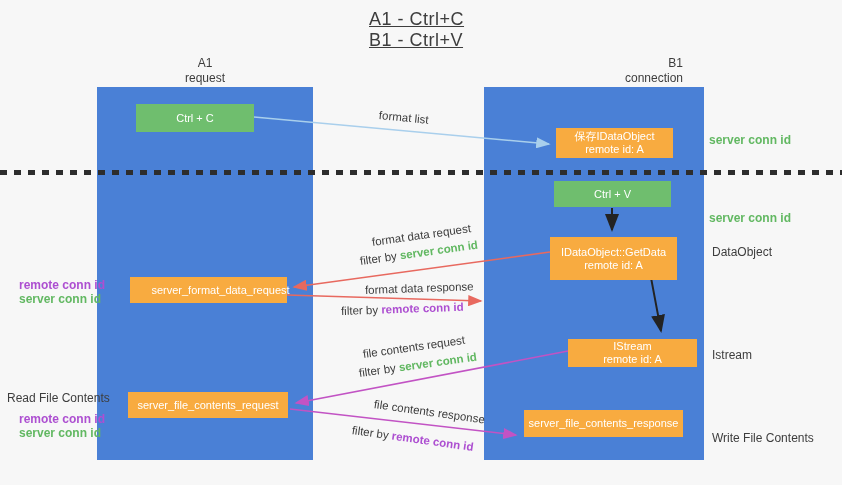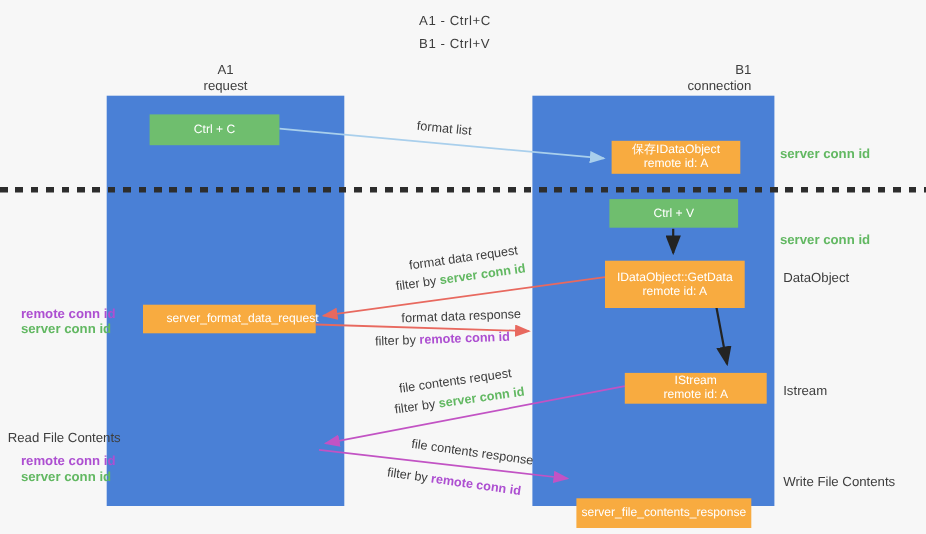--- a/index.html
+++ b/index.html
@@ -6,23 +6,24 @@
   body{
     font-family:"Liberation Sans","DejaVu Sans",sans-serif;
     background:var(--background,#f7f7f7);
   }
   .canvas{
     position:relative;width:842px;height:485px;overflow:hidden;
     background:var(--background,#f7f7f7);
     font-family:"Liberation Sans","DejaVu Sans",sans-serif;
   }
   .title{
-    position:absolute;left:381px;top:9px;
-    font-size:12px;line-height:21px;color:var(--text-dark,#3d3d3d);
+    position:absolute;left:369px;top:9px;
+    font-size:18px;line-height:21px;color:var(--text-dark,#3d3d3d);
     letter-spacing:0.5px;
+    text-decoration:underline;
   }
   .lane-header{
     position:absolute;top:56px;text-align:center;
     font-size:12px;line-height:15px;color:var(--text-dark,#3d3d3d);
   }
   .lane-header.left{left:97px;width:216px;}
   .lane-header.right{left:463px;width:220px;text-align:right;}
   .lane{
     position:absolute;top:87px;height:373px;
     background:var(--lane-blue,#4a80d6);
@@ -129,22 +130,25 @@
   <div class="node orange" style="left:130px;top:277px;width:157px;height:26px;padding-left:24px;">
     <span>server_format_data_request</span>
   </div>
 
 
   <div class="node orange" style="left:568px;top:339px;width:129px;height:28px;">
     <span>IStream</span>
     <span>remote id: A</span>
   </div>
 
+  <div class="node orange" style="left:128px;top:392px;width:160px;height:26px;">
+    <span>server_file_contents_request</span>
+  </div>
 
-  <div class="node orange" style="left:524px;top:410px;width:159px;height:27px;margin-top:43px;">
+  <div class="node orange" style="left:524px;top:410px;width:159px;height:27px;">
     <span>server_file_contents_response</span>
   </div>
 
   <div class="side-label green" style="left:709px;top:133px;">server conn id</div>
   <div class="side-label green" style="left:709px;top:211px;">server conn id</div>
   <div class="side-label" style="left:712px;top:245px;">DataObject</div>
   <div class="side-label" style="left:712px;top:348px;">Istream</div>
   <div class="side-label" style="left:712px;top:431px;">Write File Contents</div>
 
   <div class="conn-group" style="left:19px;top:278px;">

